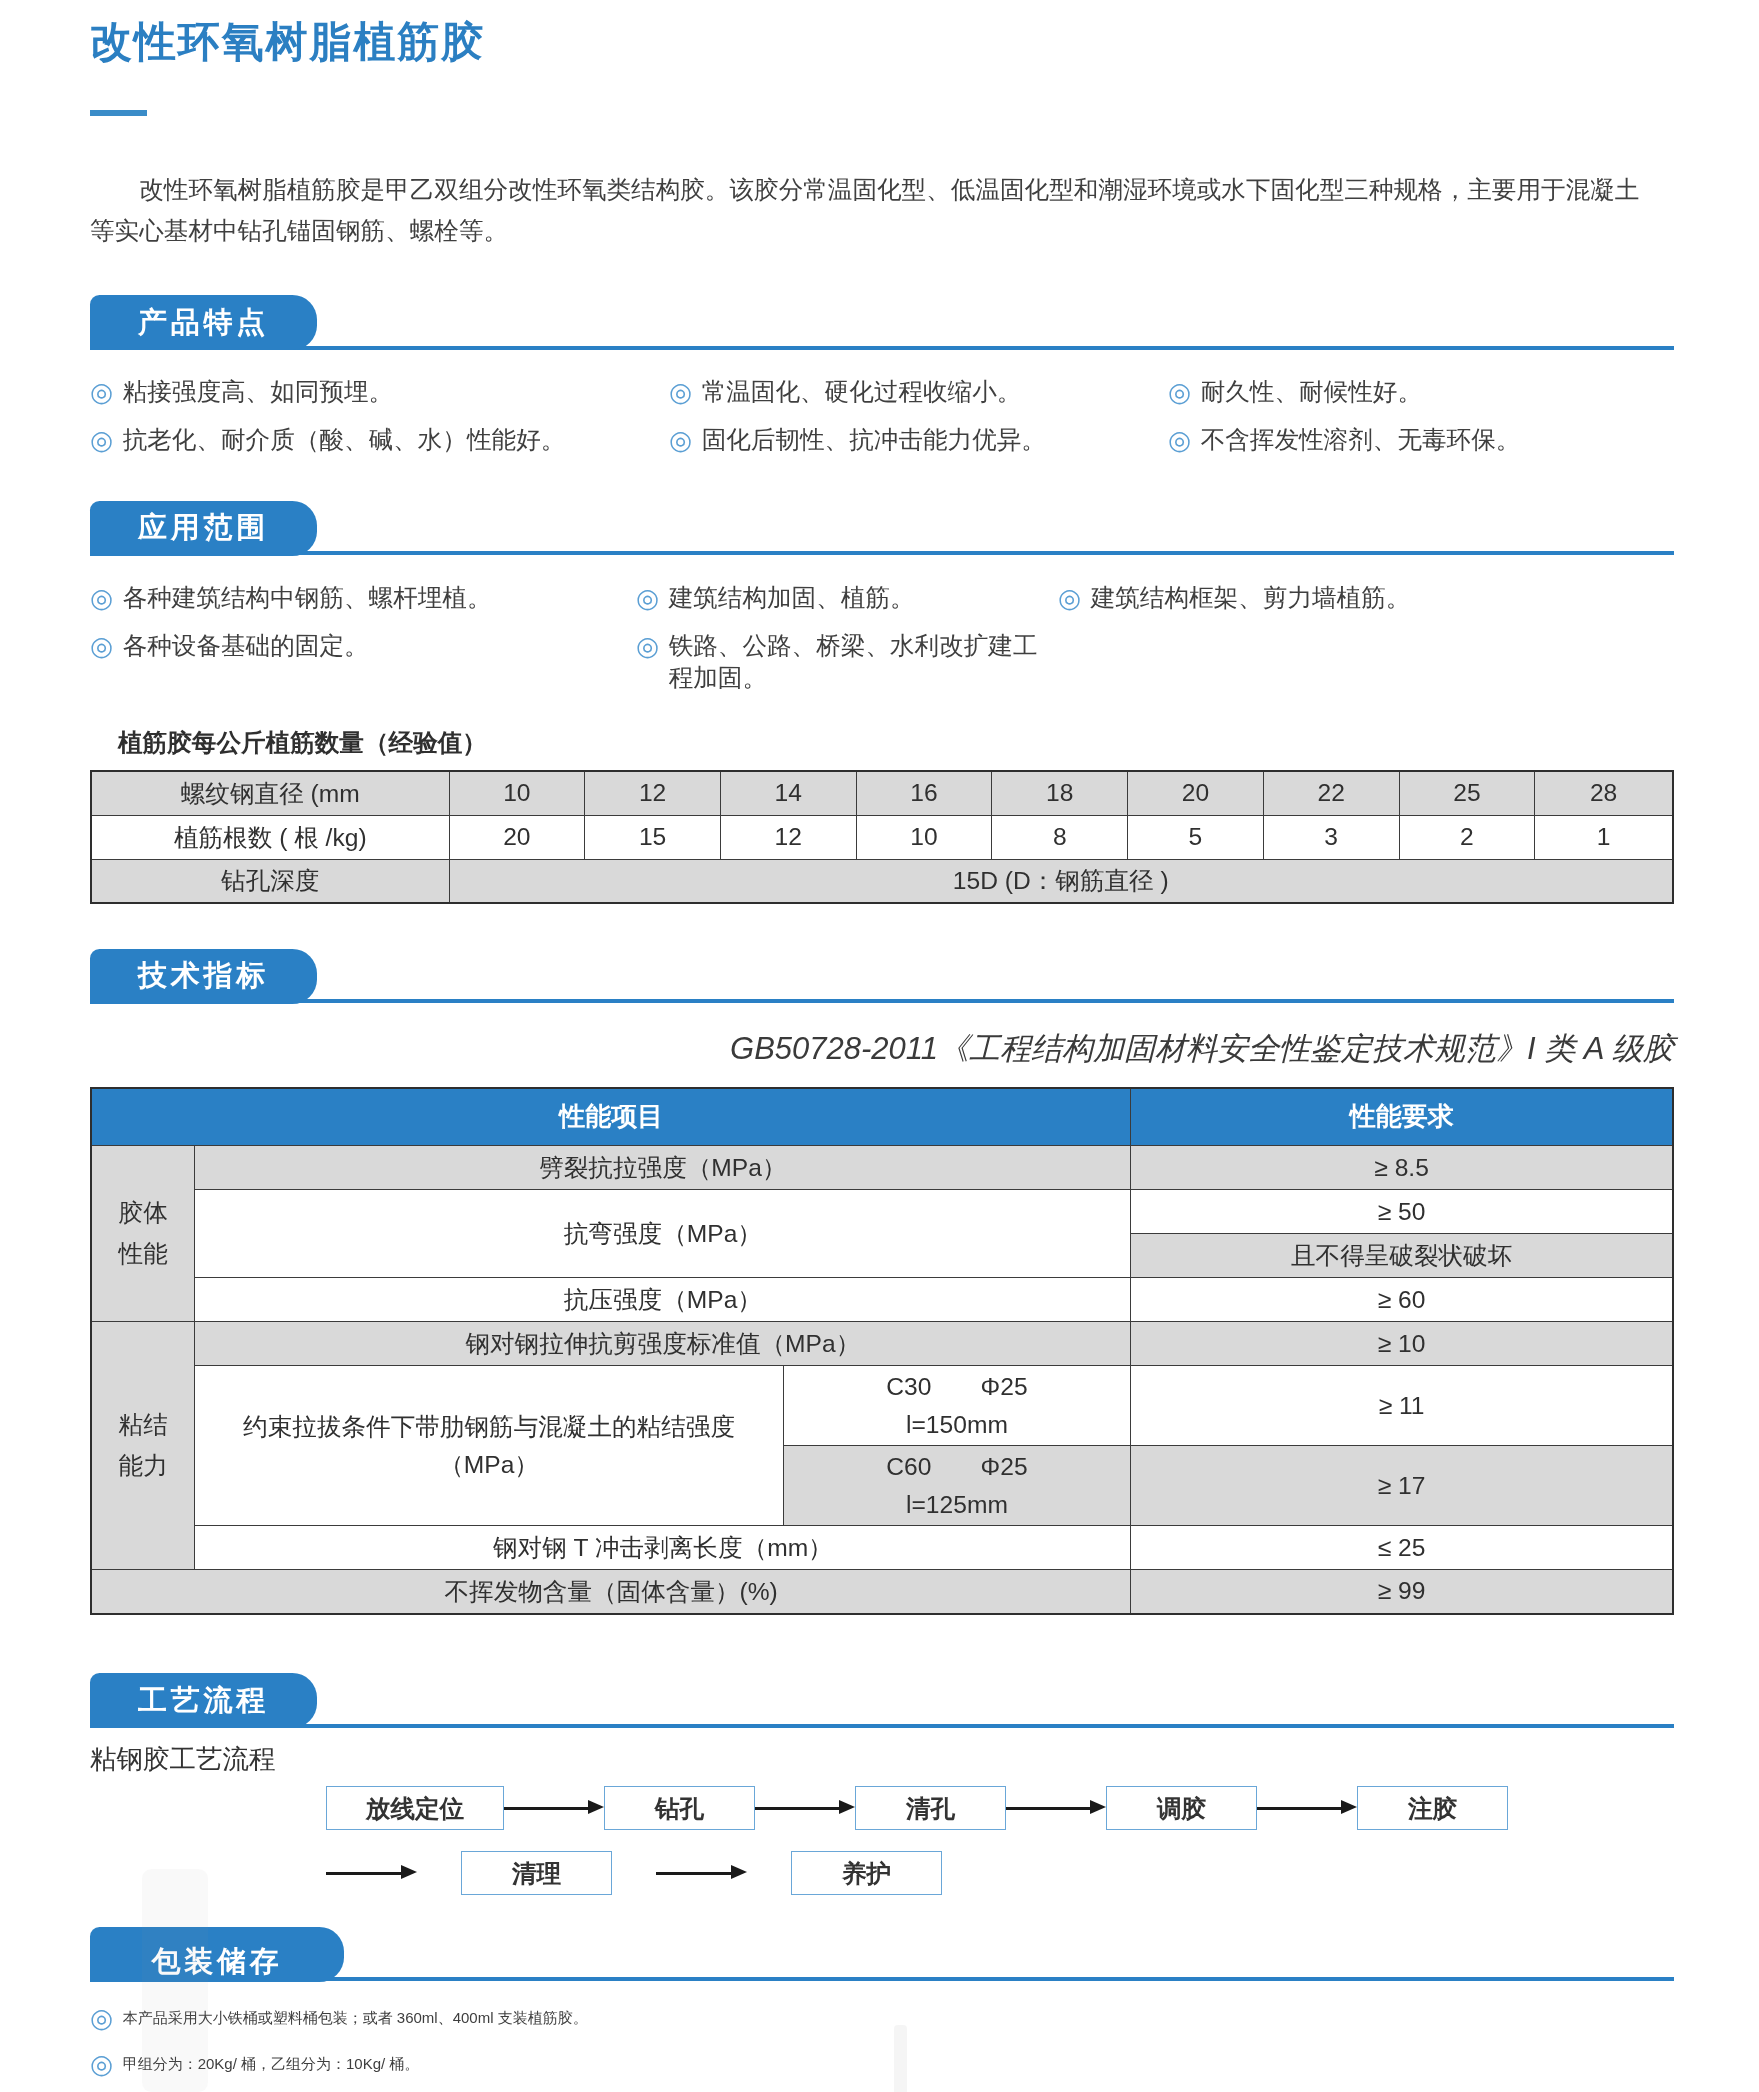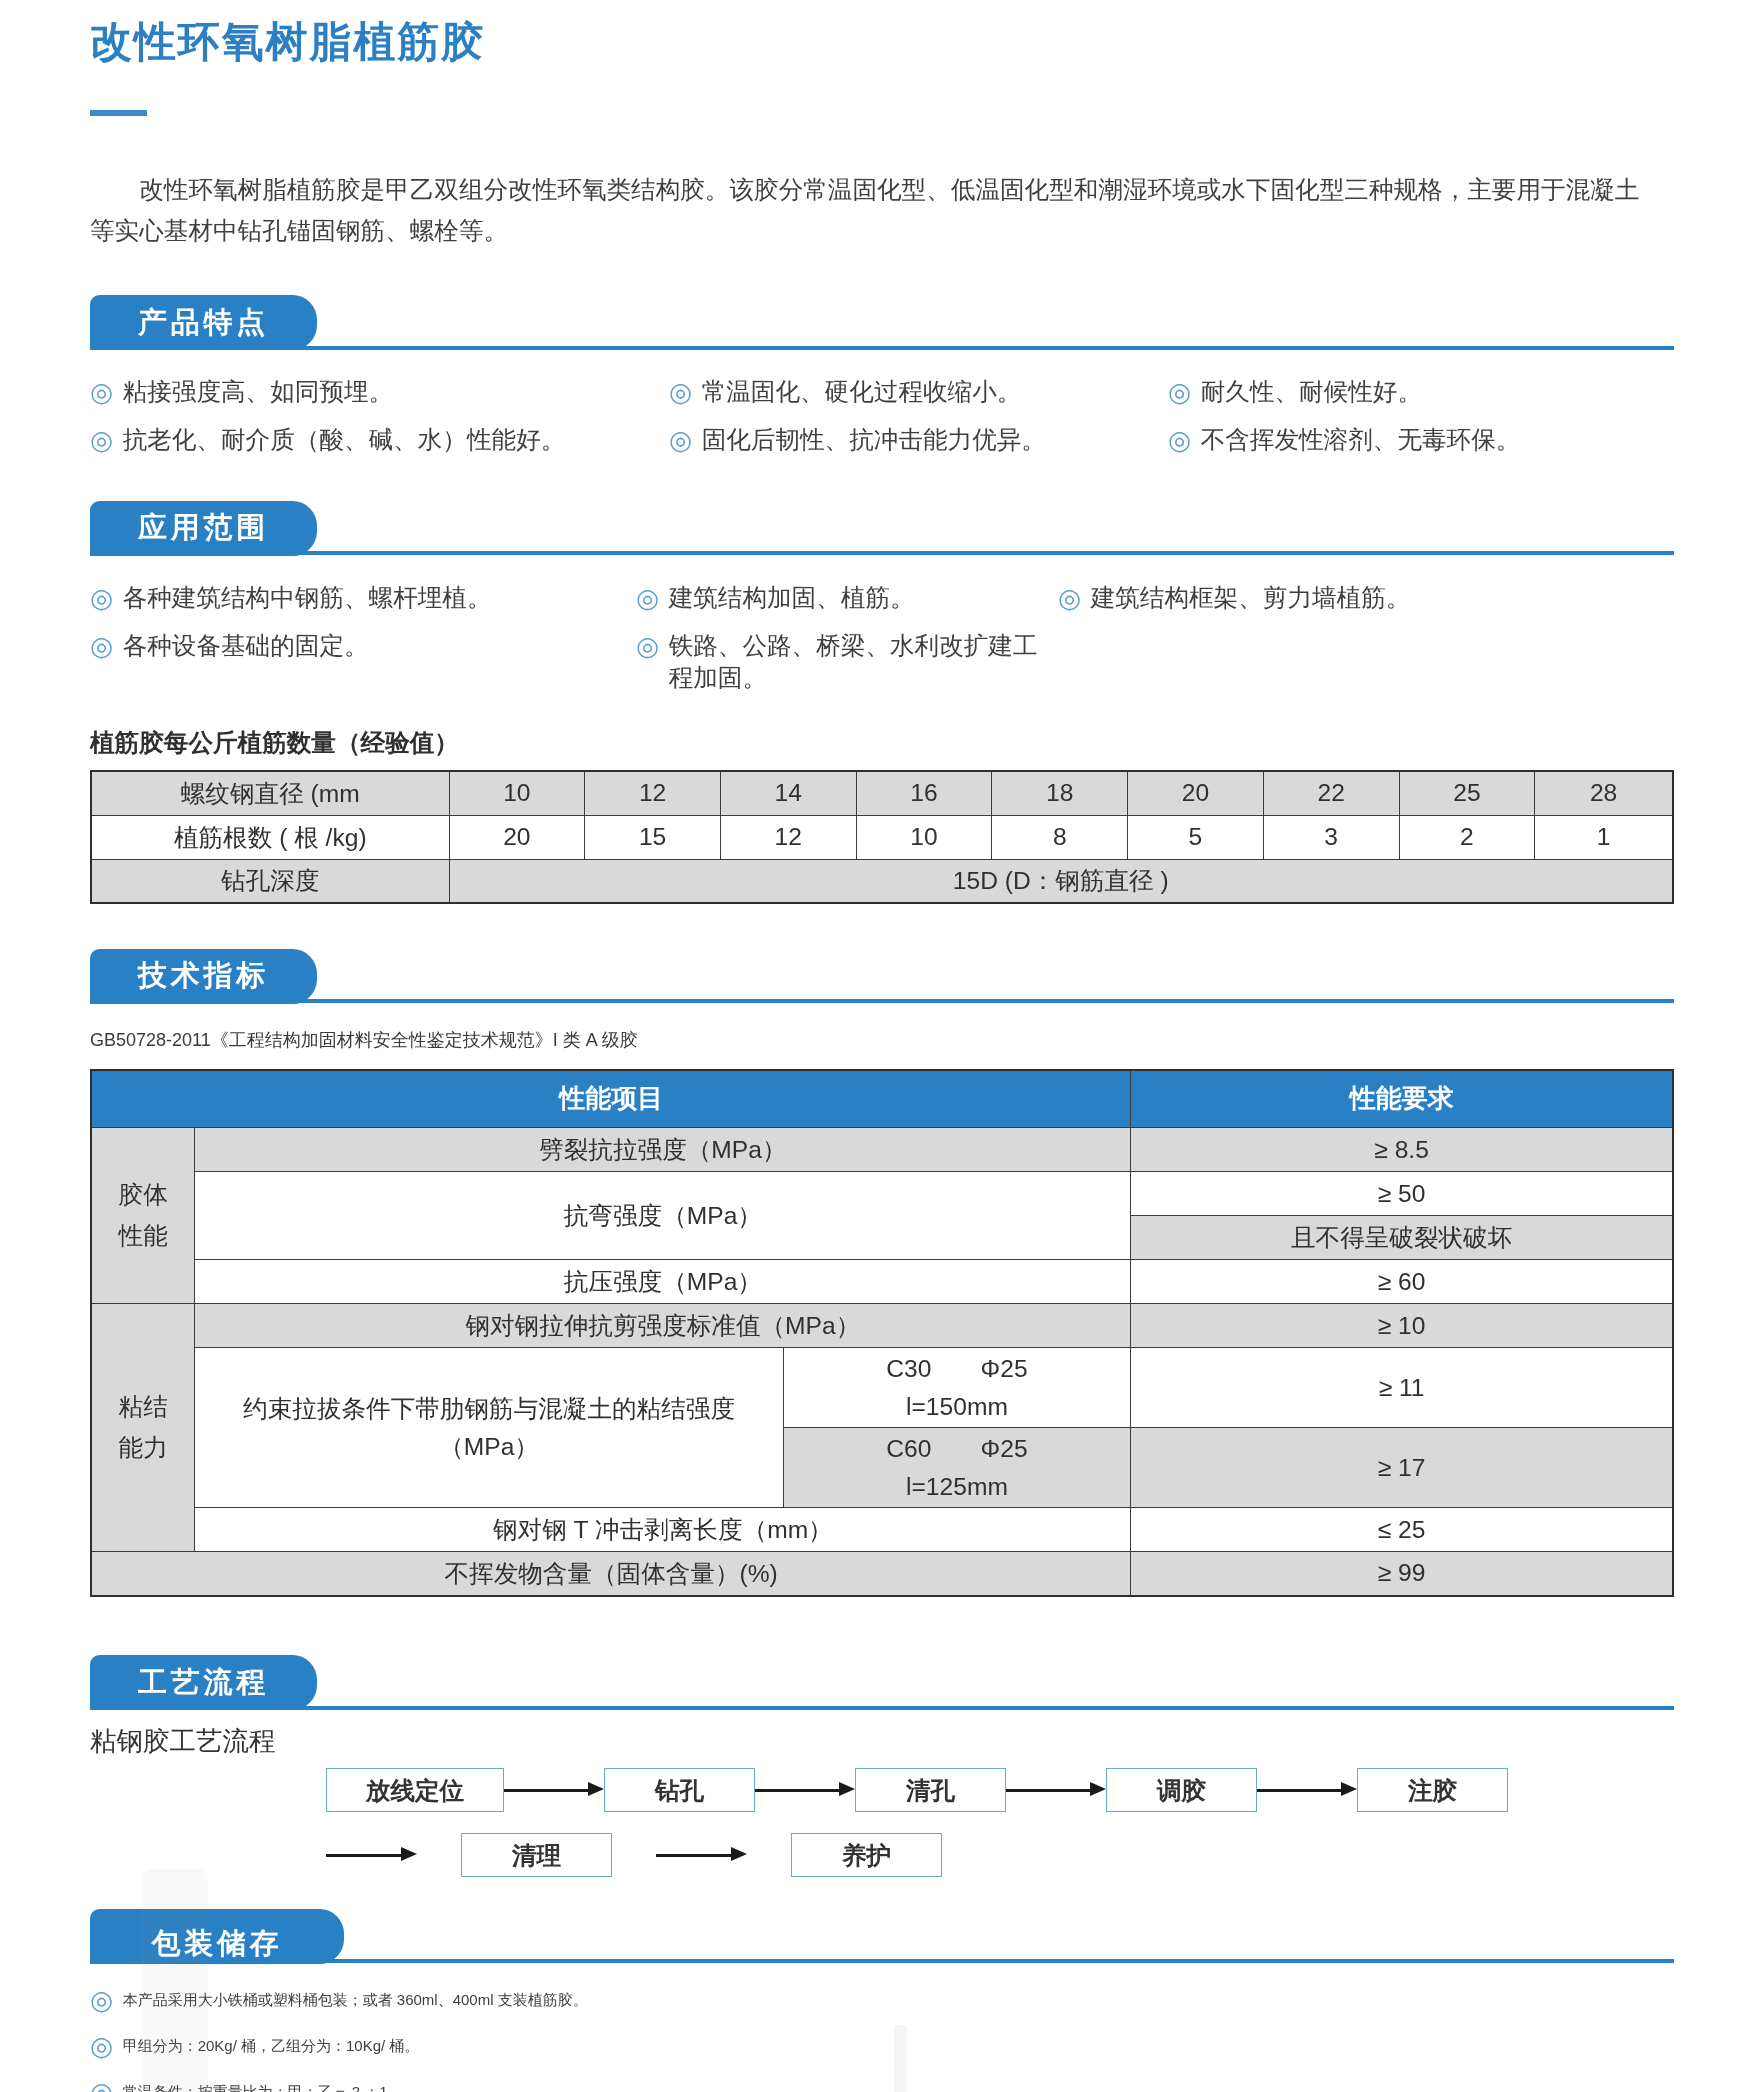--- a/index.html
+++ b/index.html
@@ -35,27 +35,27 @@
   .sec-badge.wide { width: 254px; align-items: flex-end; }
 
   
   .bullets { margin-top: 26.5px; display: grid; row-gap: 16px; font-size: 24.6px; color:#3f3f3f; }
   .bullets.features { grid-template-columns: 579px 499px 1fr; }
   .bullets.apps { grid-template-columns: 546px 422px 1fr; }
   .bullet { display: flex; align-items: flex-start; line-height: 32px; }
   .bullet .ring { color:#5b9fd4; font-size: 26.5px; margin-right: 9.5px; line-height: 32px; }
 
   
-  .tbl-heading { margin-top: 32px; font-size: 24.6px; font-weight: bold; color:#2f2f2f; }
+  .tbl-heading { margin-top: 32px; font-size: 24.6px; font-weight: bold; color:#2f2f2f;margin-left:28px; }
   table.rebar { margin-top: 11.4px; width: 100%; border-collapse: collapse; border: 2.8px solid #2e2e2e; font-size: 24.6px; color:#303030; }
   table.rebar td { border: 1.9px solid #3b3b3b; text-align: center; height: 44px; }
   table.rebar tr.grey td { background: #d9d9d9; }
 
   
-  .tech-caption { margin-top: 24.6px; text-align: left; font-size: 18px; color:#3a3a3a; }
+  .tech-caption { margin-top: 24.6px; text-align: right; font-size: 31px; color:#3a3a3a;font-style:italic; }
   table.tech { margin-top: 17px; width: 100%; border-collapse: collapse; border: 2.8px solid #2e2e2e; font-size: 24.6px; color:#303030; }
   table.tech th, table.tech td { border: 1.9px solid #3b3b3b; text-align: center; vertical-align: middle; }
   table.tech th { background: #2a80c5; color: #ffffff; font-weight: 700; height: 58px; font-size: 26px; }
   table.tech td.grey { background: #d9d9d9; }
   table.tech tr.rh46 td { height: 44px; }
   table.tech tr.rh85 td { height: 80px; }
   .group-label { display: inline-block; width: 2.2em; line-height: 1.65; }
   .two-line span { display: block; line-height: 38px; }
 
   

